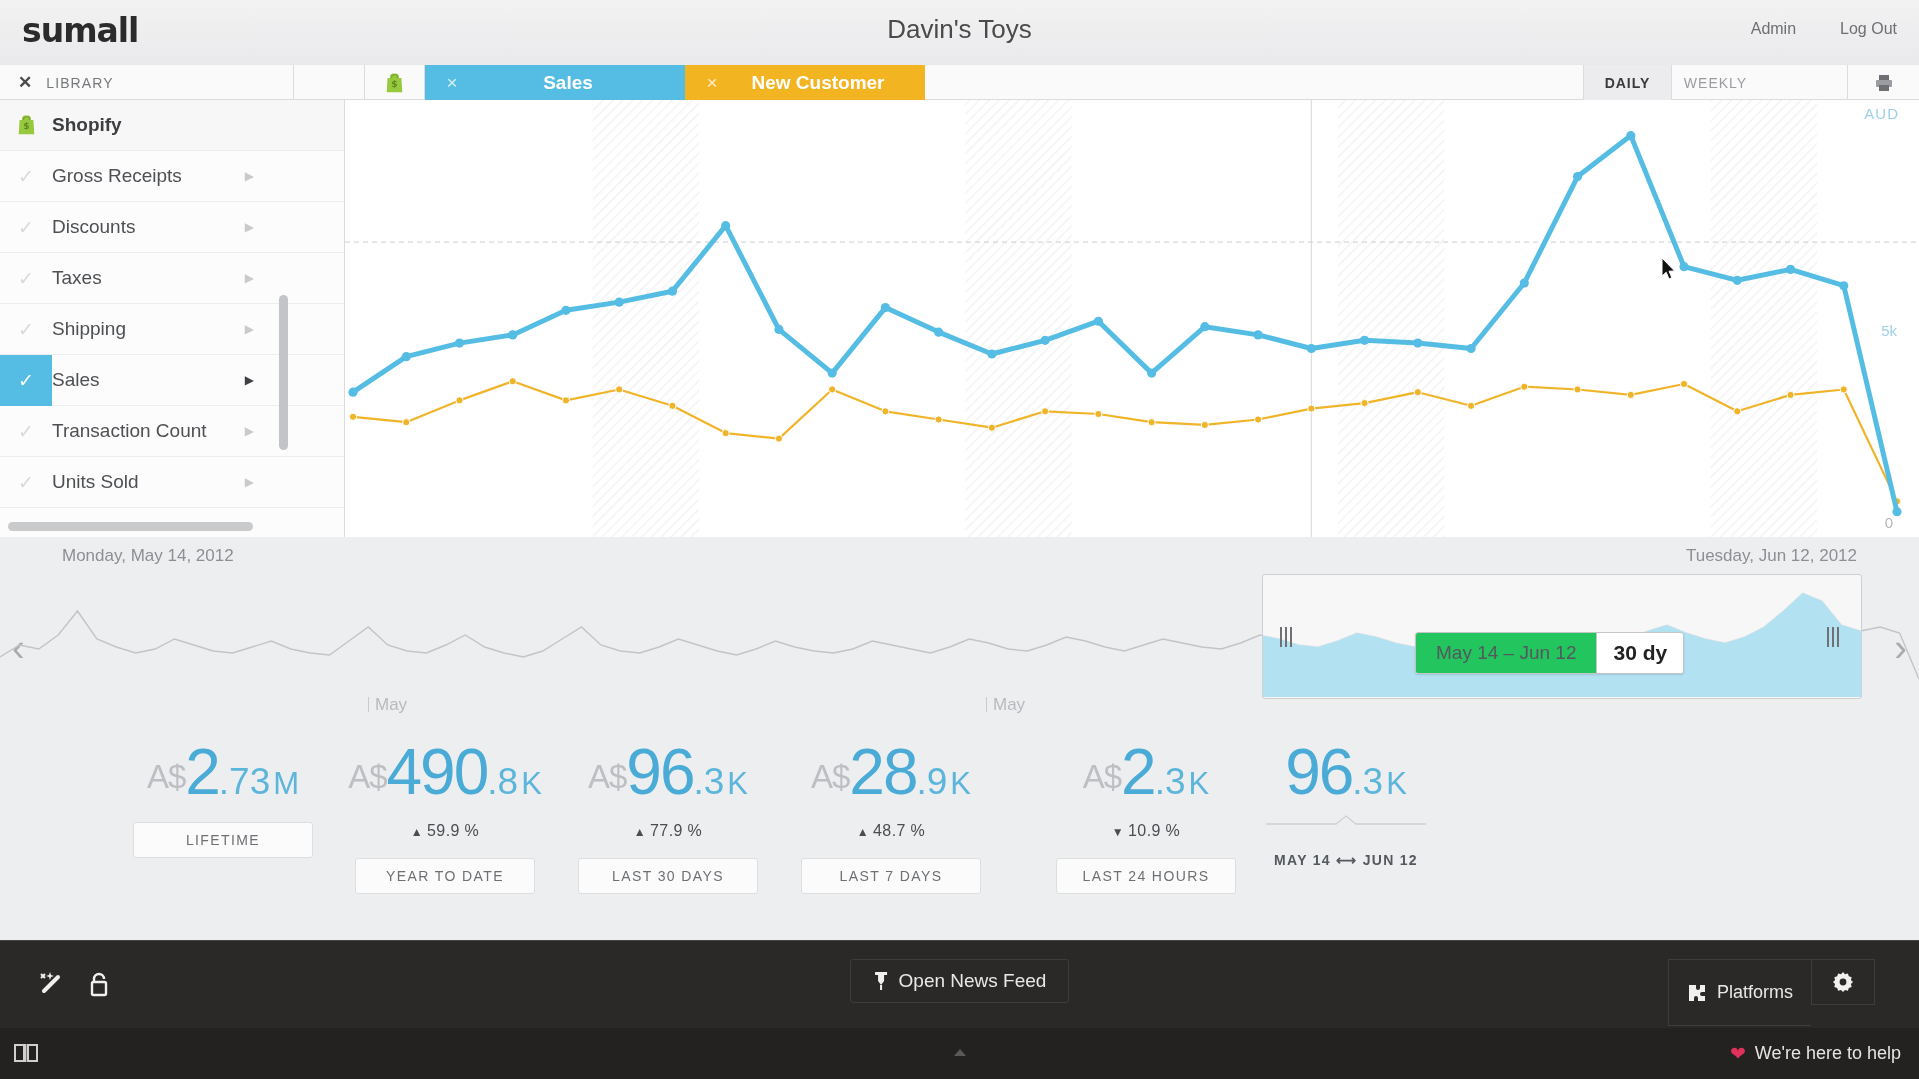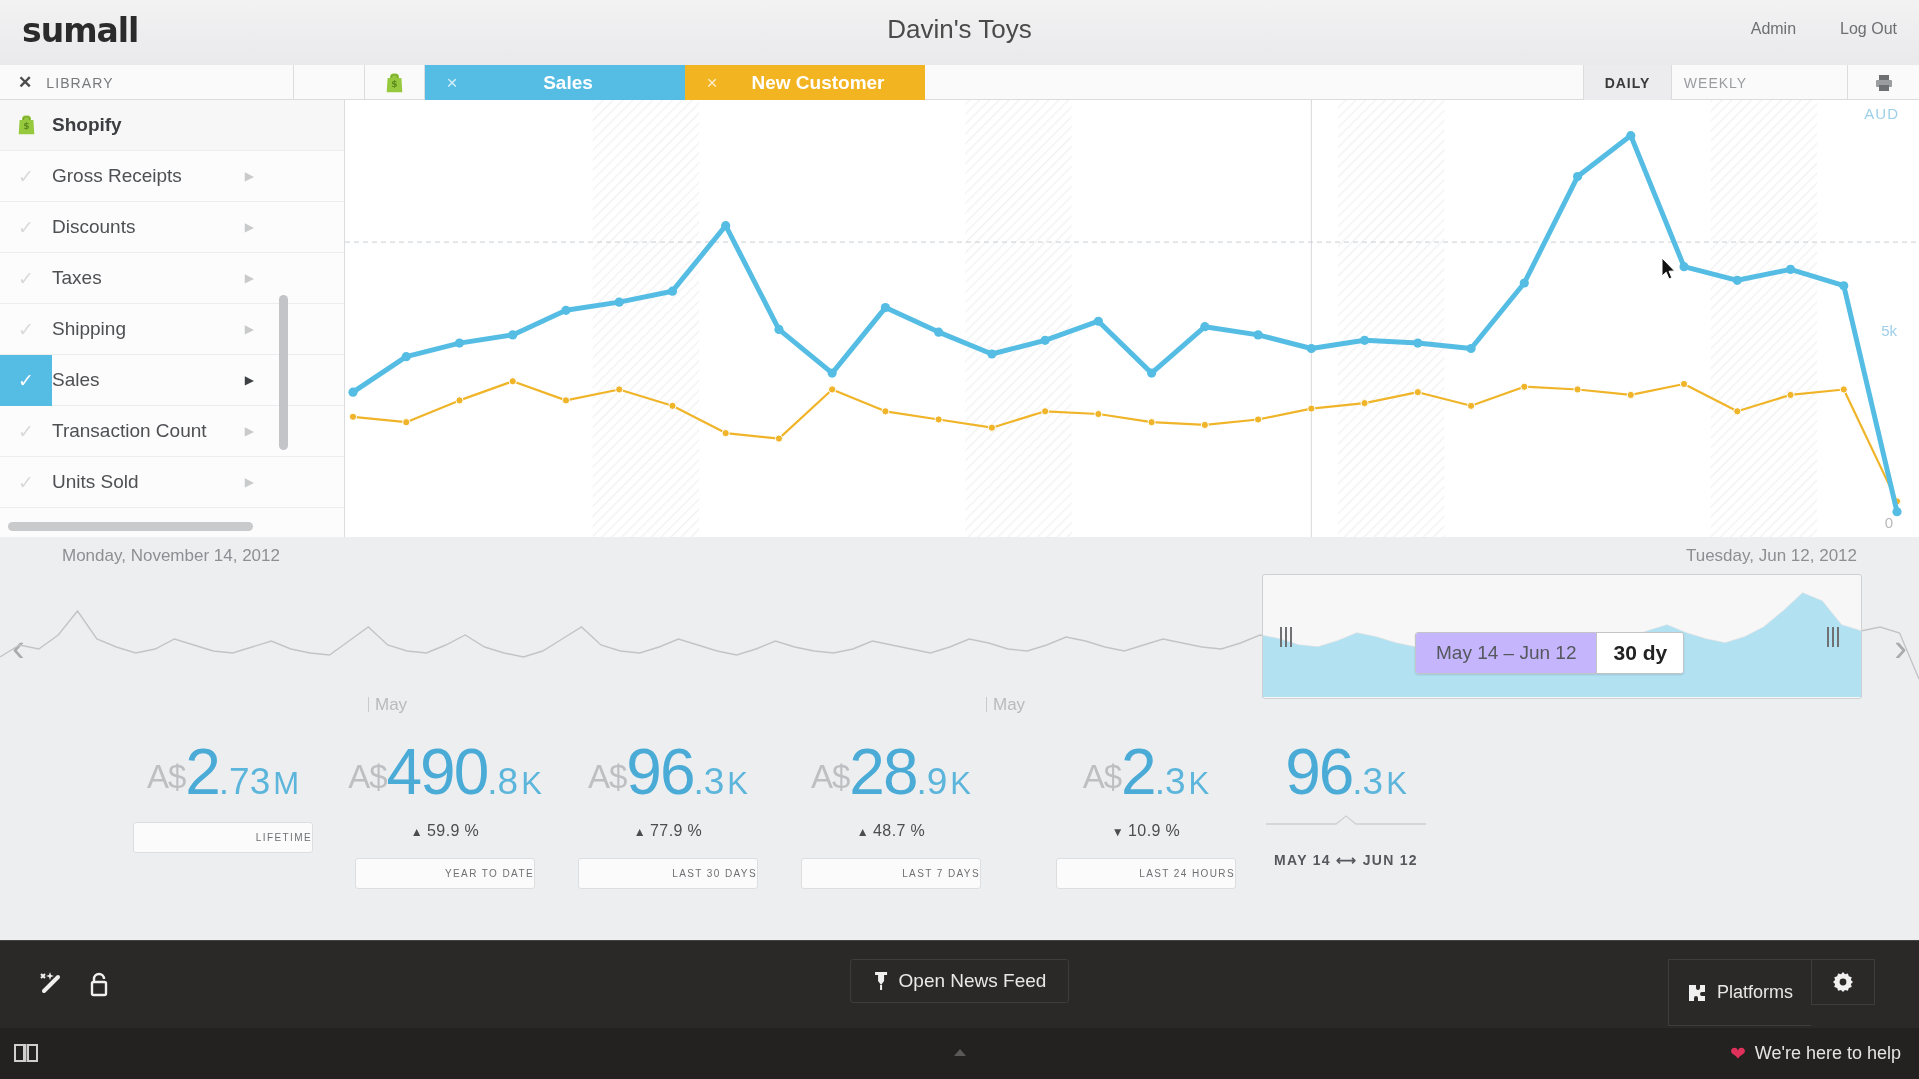--- a/index.html
+++ b/index.html
@@ -148,42 +148,42 @@
   .grip span { display:inline-block; width:2px; height:20px; background:#6f7174; margin-right:3px; }
   .grip.l { left:1280px; }
   .grip.r { left:1827px; }
   .rangepill {
     position:absolute; left:1415px; top:632px; display:flex; height:42px;
     border:1px solid #c2c4c7; border-radius:3px; overflow:hidden;
     box-shadow:0 1px 2px rgba(0,0,0,.12);
   }
   .rp-dates {
     display:flex; align-items:center; padding:0 20px;
-    background:#c4b5fd; font-size:19px; color:#55585c;
+    background:#22c55e; font-size:19px; color:#55585c;
   }
   .rp-dur {
     display:flex; align-items:center; padding:0 16px;
     background:#fff; font-size:21px; font-weight:700; color:#222;
     border-left:1px solid #c2c4c7;
   }
 
   
   .stats { position:absolute; left:0; top:740px; width:1919px; height:180px; }
   .stat { position:absolute; top:0; text-align:center; }
   .stat .val { white-space:nowrap; line-height:1; }
   .cur { font-size:33px; color:#bdbfc2; vertical-align:6px; letter-spacing:-1px; }
   .big { font-size:64px; color:#4aabd6; letter-spacing:-2px; }
   .frac { font-size:37px; color:#5cb5db; }
   .unit { font-size:31px; color:#5cb5db; margin-left:3px; }
   .delta { margin-top:18px; font-size:16px; color:#4b4d50; font-weight:400; letter-spacing:.4px; }
   .delta .tri { font-size:12px; margin-right:4px; }
   .pillbtn {
     margin-top:18px; display:inline-block; padding:9px 0; min-width:180px;
     background:#fbfbfb; border:1px solid #dddee0; border-radius:3px;
-    font-size:10px; letter-spacing:1.4px; color:#6e7073; text-align:right;
+    font-size:14px; letter-spacing:1.4px; color:#6e7073; text-align:center;
   }
   .rangelabel { margin-top:22px; font-size:14px; letter-spacing:1.3px; color:#55585c; font-weight:700; }
   .notch { margin-top:8px; }
 
   
   .footer {
     position:absolute; left:0; top:940px; width:1919px; height:88px;
     background:#2b2928; border-top:1px solid #454342;
   }
   .f-icon { position:absolute; top:28px; }
@@ -403,21 +403,21 @@
     </svg>
     <div class="aud">AUD</div>
     <div class="ylab5k">5k</div>
     <div class="ylab0">0</div>
     <svg class="cursor" viewBox="0 0 16 22">
       <path d="M1 0 L1 18 L5.2 14.2 L8 21 L10.8 19.7 L8.1 13.2 L13.6 13 Z" fill="#111" stroke="#fff" stroke-width="1"></path>
     </svg>
   </div>
 
   <div class="daterow">
-    <div class="dateleft">Monday, November 14, 2012</div>
+    <div class="dateleft">Monday, May 14, 2012</div>
     <div class="dateright">Tuesday, Jun 12, 2012</div>
   </div>
 
   <div class="timeline">
     <div class="tl-arrow l">‹</div>
     <div class="tl-arrow r">›</div>
     <svg width="1919" height="120" style="position:absolute;left:0;top:0">
       <path id="tl-line" fill="none" stroke="#c3c4c7" stroke-width="1.4" d="M0.0 78.0 L19.4 66.0 L38.8 70.0 L58.2 56.0 L77.5 32.0 L96.9 60.0 L116.3 68.0 L135.7 74.0 L155.1 70.0 L174.5 60.0 L193.8 66.0 L213.2 72.0 L232.6 74.0 L252.0 68.0 L271.4 62.0 L290.8 70.0 L310.1 74.0 L329.5 76.0 L348.9 62.0 L368.3 48.0 L387.7 66.0 L407.1 72.0 L426.4 74.0 L445.8 66.0 L465.2 56.0 L484.6 68.0 L504.0 74.0 L523.4 78.0 L542.7 72.0 L562.1 60.0 L581.5 48.0 L600.9 66.0 L620.3 72.0 L639.7 74.0 L659.1 68.0 L678.4 60.0 L697.8 66.0 L717.2 72.0 L736.6 76.0 L756.0 70.0 L775.4 62.0 L794.7 68.0 L814.1 72.0 L833.5 74.0 L852.9 70.0 L872.3 62.0 L891.7 66.0 L911.0 70.0 L930.4 74.0 L949.8 68.0 L969.2 60.0 L988.6 64.0 L1008.0 70.0 L1027.3 72.0 L1046.7 66.0 L1066.1 58.0 L1085.5 62.0 L1104.9 68.0 L1124.3 72.0 L1143.6 66.0 L1163.0 60.0 L1182.4 64.0 L1201.8 68.0 L1221.2 70.0 L1240.6 64.0 L1259.9 56.0 L1279.3 60.0 L1298.7 66.0 L1318.1 68.0 L1337.5 62.0 L1356.9 54.0 L1376.3 58.0 L1395.6 64.0 L1415.0 68.0 L1434.4 62.0 L1453.8 56.0 L1473.2 60.0 L1492.6 66.0 L1511.9 68.0 L1531.3 62.0 L1550.7 54.0 L1570.1 58.0 L1589.5 62.0 L1608.9 66.0 L1628.2 60.0 L1647.6 52.0 L1667.0 46.0 L1686.4 54.0 L1705.8 60.0 L1725.2 64.0 L1744.5 58.0 L1763.9 48.0 L1783.3 32.0 L1802.7 14.0 L1822.1 22.0 L1841.5 46.0 L1860.8 52.0 L1880.2 48.0 L1899.6 54.0 L1919.0 100.0"></path>
       <clipPath id="selclip">
           <rect x="1262" y="-5" width="600" height="125"></rect>

